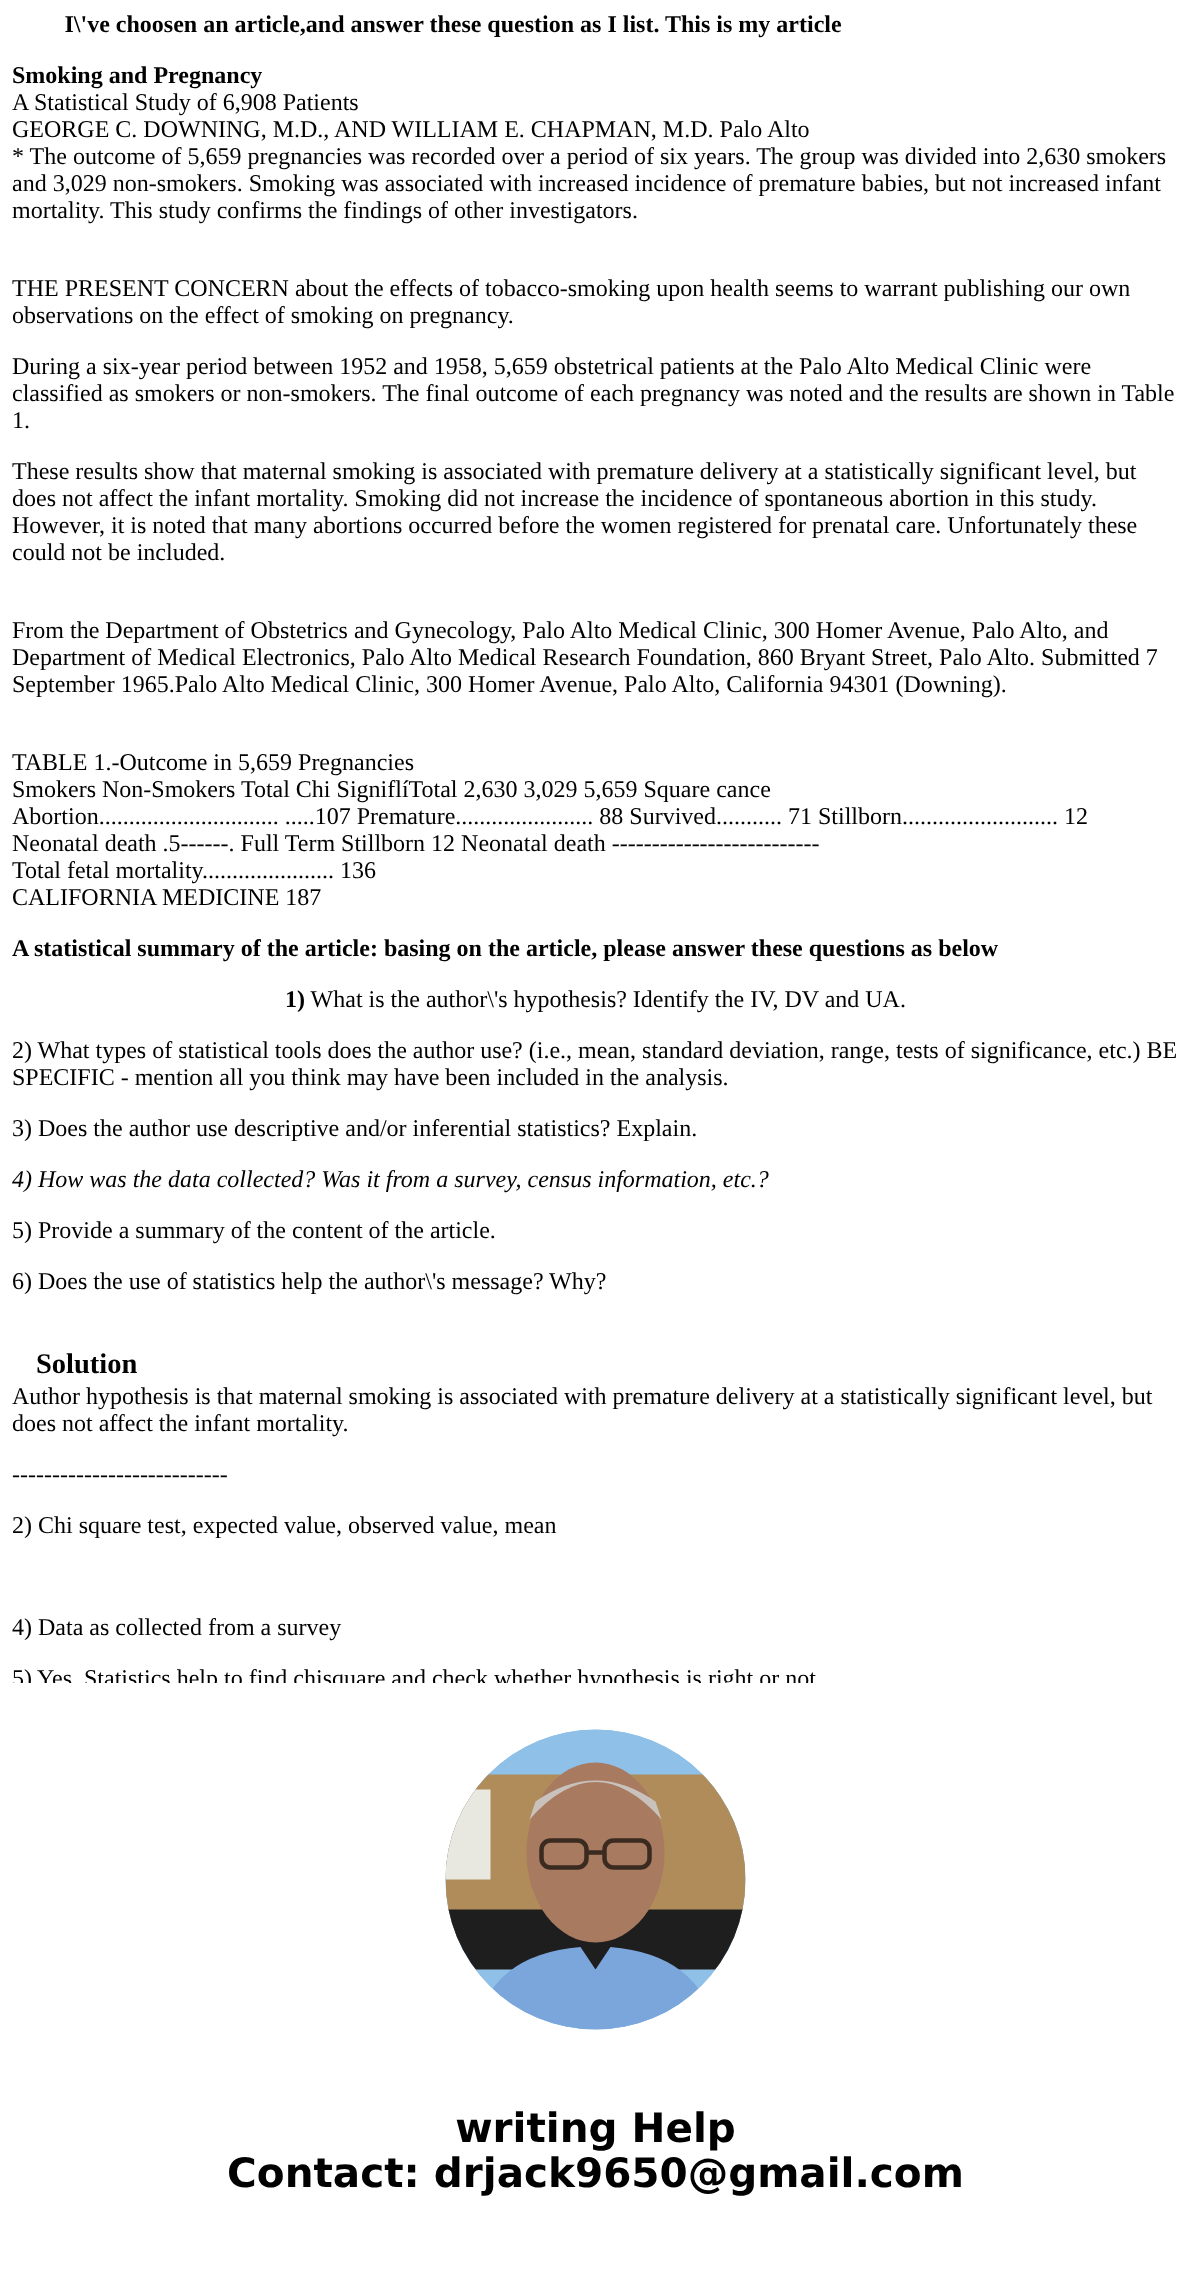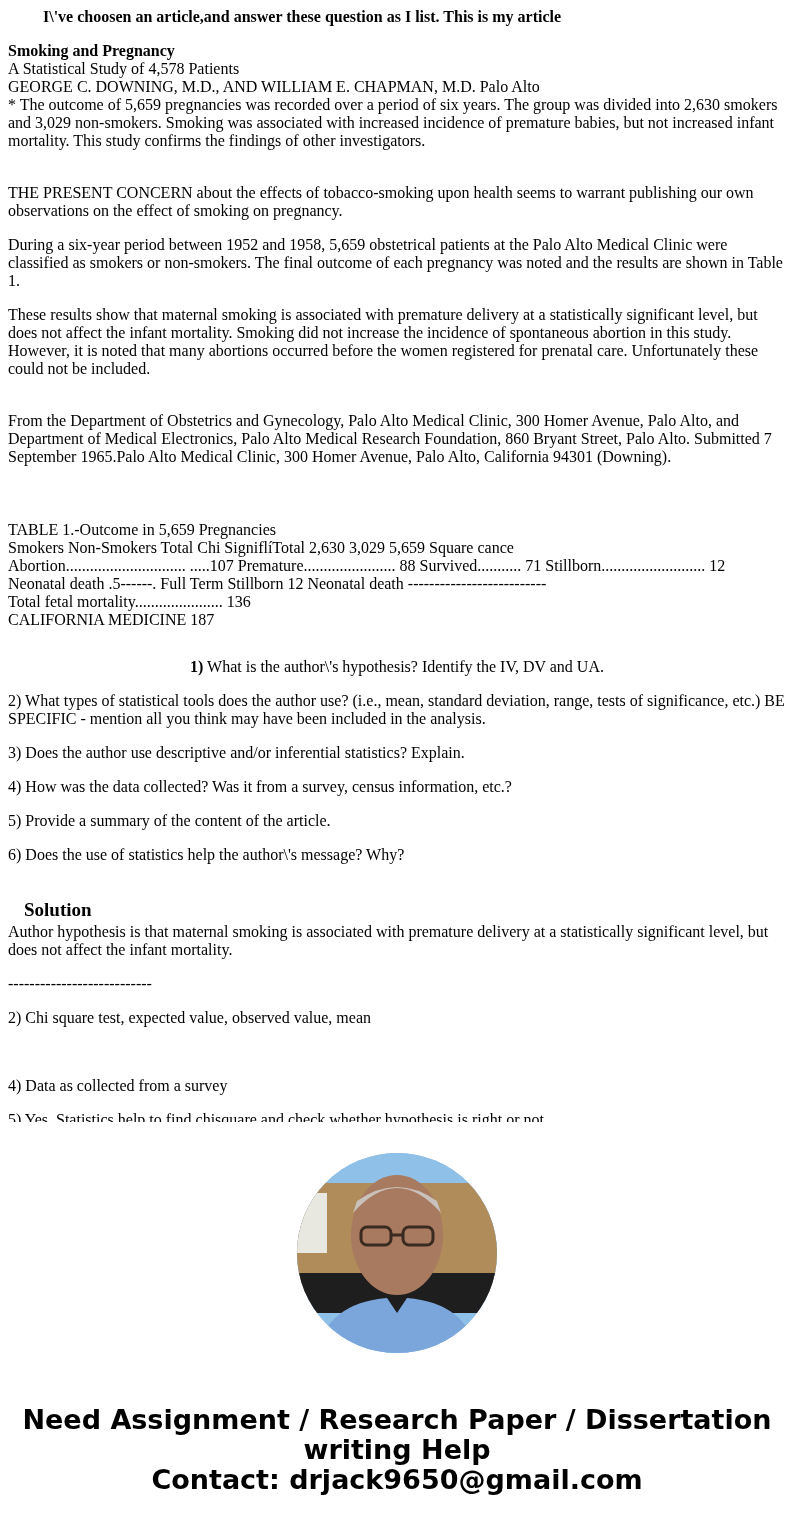--- a/index.html
+++ b/index.html
@@ -14,44 +14,45 @@
   .promo { position:absolute; left:0; top:1405px; width:794px; text-align:center; font-family:"DejaVu Sans", sans-serif; font-weight:bold; font-size:27px; line-height:30px; }
 </style>
 </head>
 <body>
 
 <div class="content">
   <p class="title block" style="top:8px;">I\'ve choosen an article,and answer these question as I list. This is my article</p>
 
   <div class="block" style="top:42px;">
     <p class="bold">Smoking and Pregnancy</p>
-    <p>A Statistical Study of 4,578 Patients</p>
+    <p>A Statistical Study of 6,908 Patients</p>
     <p>GEORGE C. DOWNING, M.D., AND WILLIAM E. CHAPMAN, M.D. Palo Alto</p>
     <p>* The outcome of 5,659 pregnancies was recorded over a period of six years. The group was divided into 2,630 smokers and 3,029 non-smokers. Smoking was associated with increased incidence of premature babies, but not increased infant mortality. This study confirms the findings of other investigators.</p>
   </div>
 
   <p class="block" style="top:184px;">THE PRESENT CONCERN about the effects of tobacco-smoking upon health seems to warrant publishing our own observations on the effect of smoking on pregnancy.</p>
   <p class="block" style="top:236px;">During a six-year period between 1952 and 1958, 5,659 obstetrical patients at the Palo Alto Medical Clinic were classified as smokers or non-smokers. The final outcome of each pregnancy was noted and the results are shown in Table 1.</p>
   <p class="block" style="top:306px;">These results show that maternal smoking is associated with premature delivery at a statistically significant level, but does not affect the infant mortality. Smoking did not increase the incidence of spontaneous abortion in this study. However, it is noted that many abortions occurred before the women registered for prenatal care. Unfortunately these could not be included.</p>
   <p class="block" style="top:412px;">From the Department of Obstetrics and Gynecology, Palo Alto Medical Clinic, 300 Homer Avenue, Palo Alto, and Department of Medical Electronics, Palo Alto Medical Research Foundation, 860 Bryant Street, Palo Alto. Submitted 7 September 1965.Palo Alto Medical Clinic, 300 Homer Avenue, Palo Alto, California 94301 (Downing).</p>
 
-  <div class="block" style="top:500px;margin-top:21px;">
+  <div class="block" style="top:500px;">
     <p>TABLE 1.-Outcome in 5,659 Pregnancies</p>
     <p>Smokers Non-Smokers Total Chi SigniflíTotal 2,630 3,029 5,659 Square cance</p>
     <p>Abortion.............................. .....107 Premature....................... 88 Survived........... 71 Stillborn.......................... 12</p>
     <p>Neonatal death .5------. Full Term Stillborn 12 Neonatal death --------------------------</p>
     <p>Total fetal mortality...................... 136</p>
     <p>CALIFORNIA MEDICINE 187</p>
   </div>
 
+  <p class="block bold" style="top:624px;">A statistical summary of the article: basing on the article, please answer these questions as below</p>
 
   <p class="block" style="top:658px;text-align:center;"><b>1)</b><span> What is the author\'s hypothesis? Identify the IV, DV and UA.</span></p>
   <p class="block" style="top:692px;">2) What types of statistical tools does the author use? (i.e., mean, standard deviation, range, tests of significance, etc.) BE SPECIFIC - mention all you think may have been included in the analysis.</p>
   <p class="block" style="top:744px;">3) Does the author use descriptive and/or inferential statistics? Explain.</p>
-  <p class="block" style="top:778px;">4) How was the data collected? Was it from a survey, census information, etc.?</p>
+  <p class="block" style="top:778px;font-style:italic;">4) How was the data collected? Was it from a survey, census information, etc.?</p>
   <p class="block" style="top:812px;">5) Provide a summary of the content of the article.</p>
   <p class="block" style="top:846px;">6) Does the use of statistics help the author\'s message? Why?</p>
 
   <h2 class="block" style="top:883px;">Solution</h2>
 
   <p class="block" style="top:923px;">Author hypothesis is that maternal smoking is associated with premature delivery at a statistically significant level, but does not affect the infant mortality.</p>
   <p class="block" style="top:975px;">---------------------------</p>
   <p class="block" style="top:1009px;">2) Chi square test, expected value, observed value, mean</p>
   <p class="block" style="top:1077px;">4) Data as collected from a survey</p>
   <p class="block" style="top:1111px;">5) Yes. Statistics help to find chisquare and check whether hypothesis is right or not</p>
@@ -66,16 +67,15 @@
     <ellipse cx="100" cy="82" rx="46" ry="60" fill="#a87a60"></ellipse>
     <path d="M56 60 Q100 10 144 60 L140 48 Q100 20 60 48 Z" fill="#c9c2bc"></path>
     <rect x="64" y="74" width="30" height="18" rx="6" fill="none" stroke="#3a2a20" stroke-width="3"></rect>
     <rect x="106" y="74" width="30" height="18" rx="6" fill="none" stroke="#3a2a20" stroke-width="3"></rect>
     <line x1="94" y1="82" x2="106" y2="82" stroke="#3a2a20" stroke-width="3"></line>
     <path d="M20 200 Q30 150 90 145 L100 160 L110 145 Q170 150 180 200 Z" fill="#7aa6dc"></path>
   </svg>
 </div>
 
 <div class="promo">
-  <div>Need Assignment / Research Paper / Dissertation</div>
   <div>writing Help</div>
   <div>Contact: drjack9650@gmail.com</div>
 </div>
 
 </body></html>

